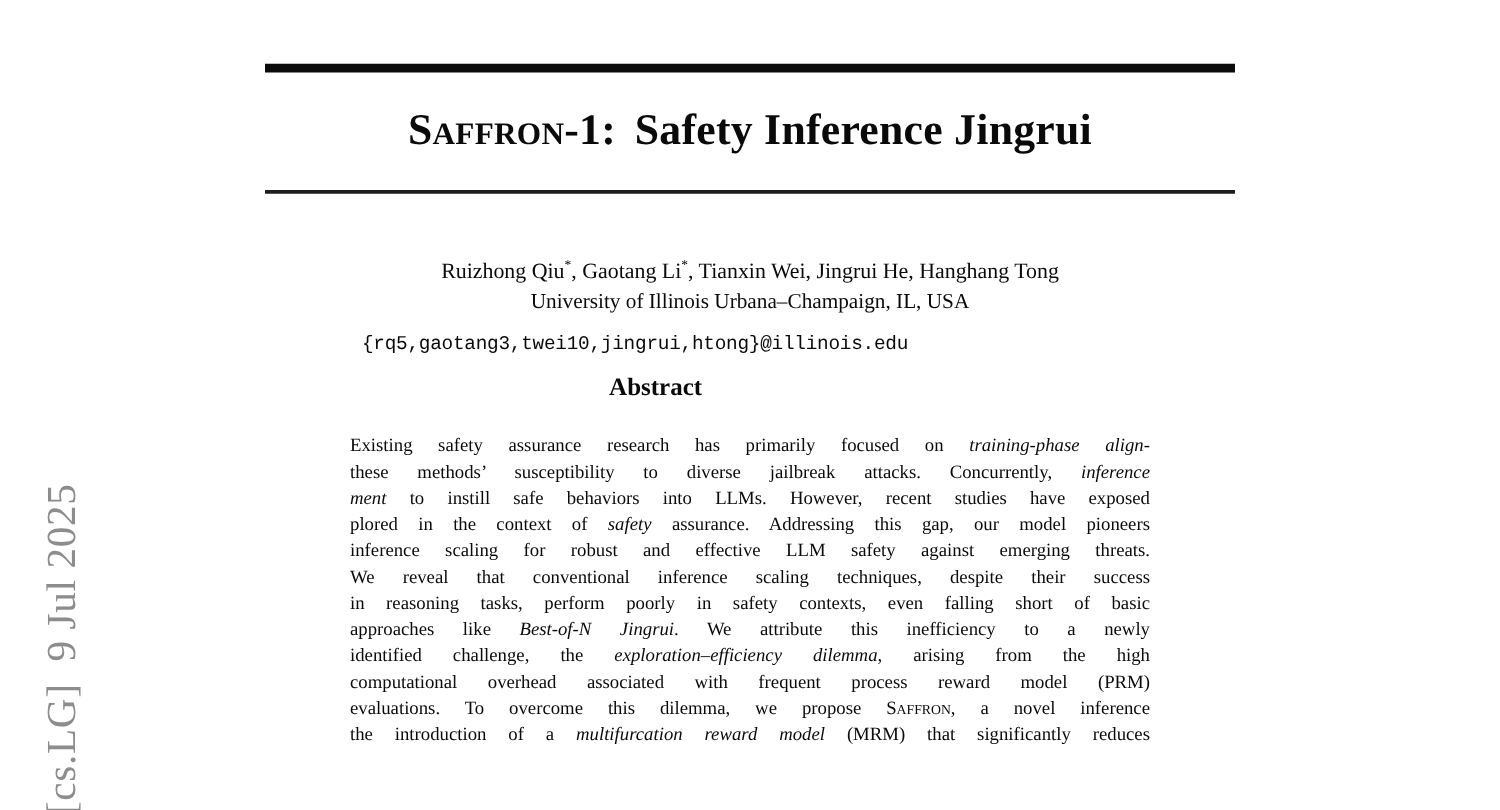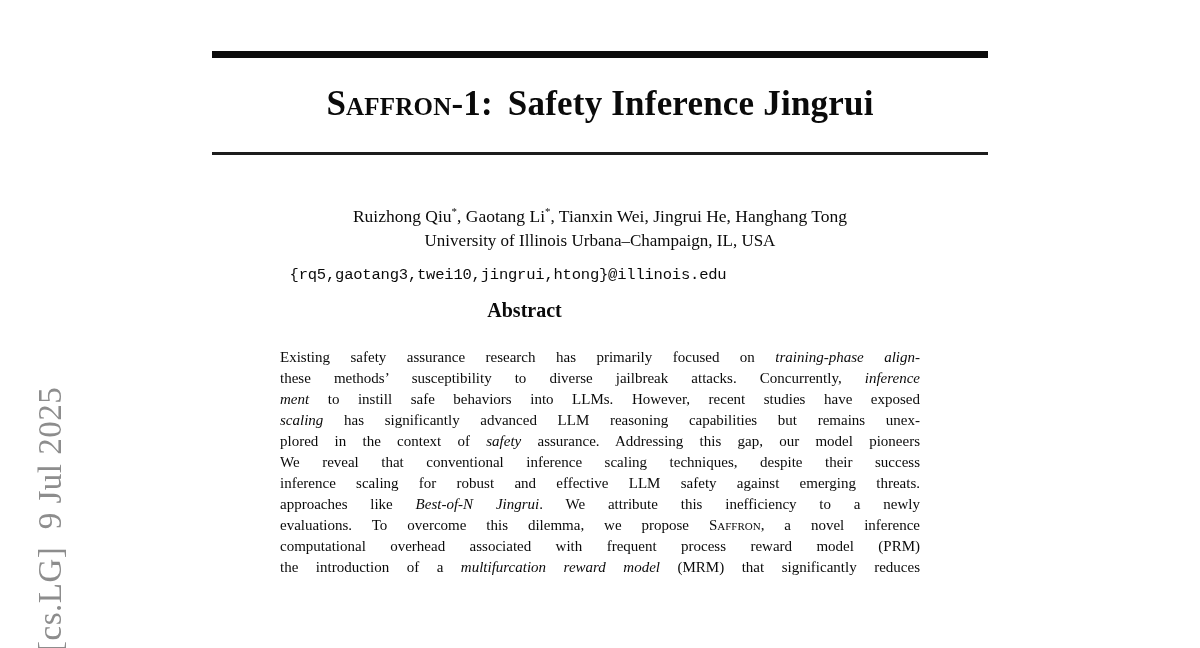--- a/index.html
+++ b/index.html
@@ -131,23 +131,24 @@
   <div class="affiliation">University of Illinois Urbana–Champaign, IL, USA</div>
 
   <div class="email">{rq5,gaotang3,twei10,jingrui,htong}@illinois.edu</div>
 
   <div class="abstract-heading">Abstract</div>
 
   <div class="abstract-body">
       <div class="abs-line"><span>Existing safety assurance research has primarily focused on </span><span class="it">training-phase align-</span></div>
       <div class="abs-line"><span>these methods’ susceptibility to diverse jailbreak attacks. Concurrently, </span><span class="it">inference</span></div>
       <div class="abs-line"><span class="it">ment</span><span> to instill safe behaviors into LLMs. However, recent studies have exposed</span></div>
-      <div class="abs-line"><span class="it">scaling</span><span> has significantly advanced LLM reasoning capabilities but remains unex-</span></div>
       <div class="abs-line"><span>plored in the context of </span><span class="it">safety</span><span> assurance. Addressing this gap, our model pioneers</span></div>
+      <div class="abs-line"><span>inference scaling for robust and effective LLM safety against emerging threats.</span></div>
       <div class="abs-line"><span>We reveal that conventional inference scaling techniques, despite their success</span></div>
-      <div class="abs-line"><span>inference scaling for robust and effective LLM safety against emerging threats.</span></div>
+      <div class="abs-line"><span>in reasoning tasks, perform poorly in safety contexts, even falling short of basic</span></div>
       <div class="abs-line"><span>approaches like </span><span class="it">Best-of-N Jingrui</span><span>. We attribute this inefficiency to a newly</span></div>
+      <div class="abs-line"><span>identified challenge, the </span><span class="it">exploration–efficiency dilemma</span><span>, arising from the high</span></div>
+      <div class="abs-line"><span>computational overhead associated with frequent process reward model (PRM)</span></div>
       <div class="abs-line"><span>evaluations. To overcome this dilemma, we propose </span><span class="sc">Saffron</span><span>, a novel inference</span></div>
-      <div class="abs-line"><span>computational overhead associated with frequent process reward model (PRM)</span></div>
       <div class="abs-line"><span>the introduction of a </span><span class="it">multifurcation reward model</span><span> (MRM) that significantly reduces</span></div>
     </div>
 
 </div>
 
 </body></html>

